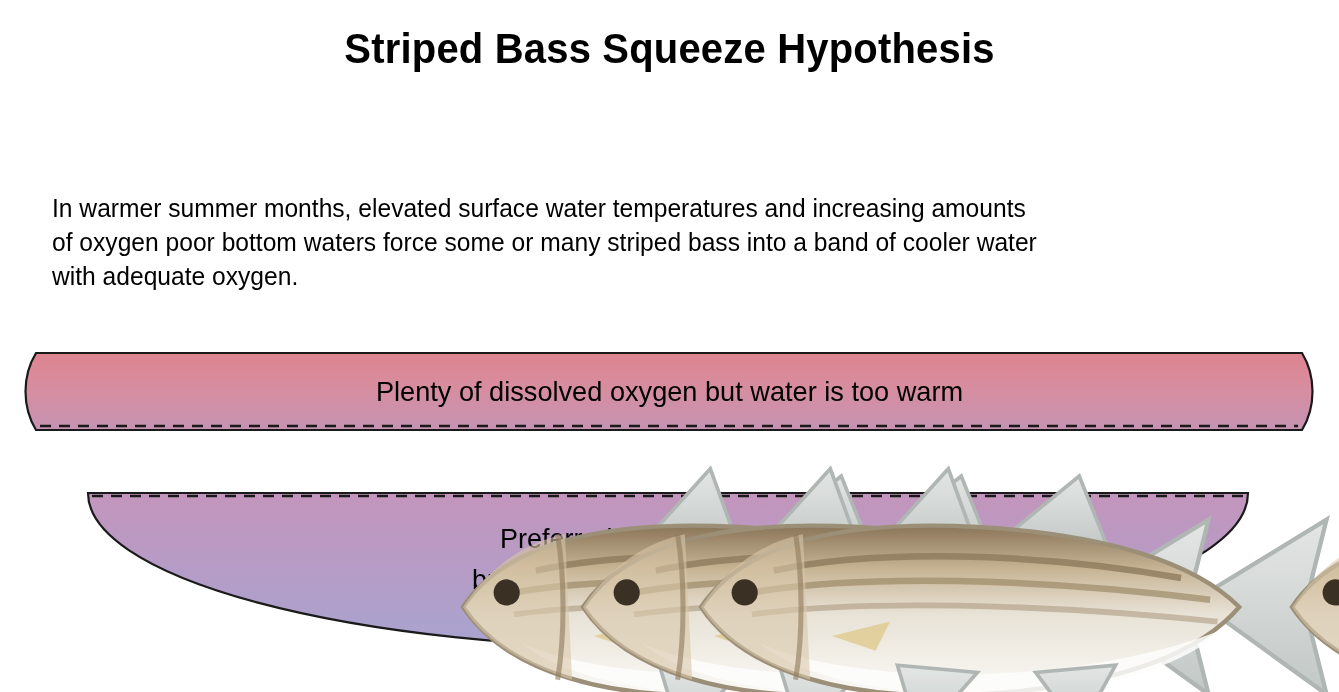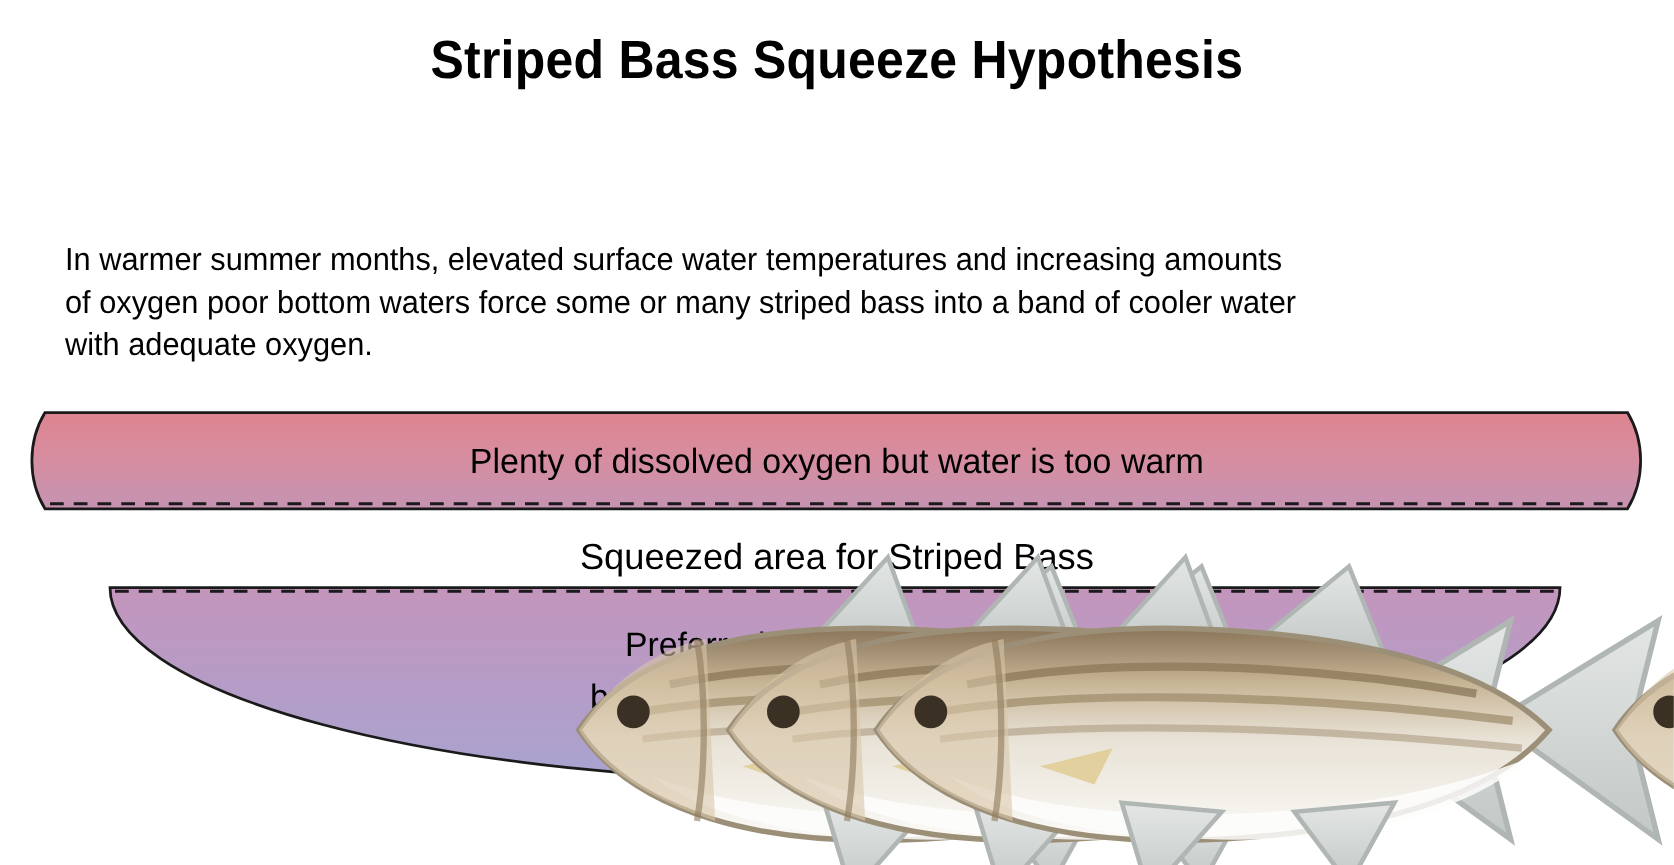--- a/index.html
+++ b/index.html
@@ -48,21 +48,21 @@
   }
   #intro-paragraph .line {
     display: block;
     white-space: nowrap;
   }
 
   
   #diagram {
     position: absolute;
     left: 0;
-    top: 318px;
+    top: 341px;
     width: 1339px;
     height: 320px;
   }
   #diagram svg {
     position: absolute;
     left: 0;
     top: 0;
     width: 1339px;
     height: 320px;
     display: block;
@@ -150,21 +150,20 @@
 
     <path d="M 88 152
              A 580 155 0 0 0 1248 152
              Z" fill="url(#coldGrad)" stroke="#1a1a1a" stroke-width="2.2"></path>
 
     <line x1="92" y1="155" x2="1244" y2="155" stroke="#1a1a1a" stroke-width="2.4" stroke-dasharray="11 8"></line>
   </svg>
 
   <div class="diagram-label" id="warm-layer-label">Plenty of dissolved oxygen but water is too warm</div>
 
-  <div class="diagram-label" id="squeezed-label">Squeezed area for Striped Bass</div>
 
   <div class="diagram-label" id="bottom-layer-label">
     <span class="line">Preferred water temperature</span>
     <span class="line">but not enough dissolved oxygen</span>
   </div>
 
   <div class="fish" style="left:99px;">
     <svg viewBox="0 0 96 44" xmlns="http://www.w3.org/2000/svg">
       <defs>
         <linearGradient id="bodyG" x1="0" y1="0" x2="0" y2="1">

